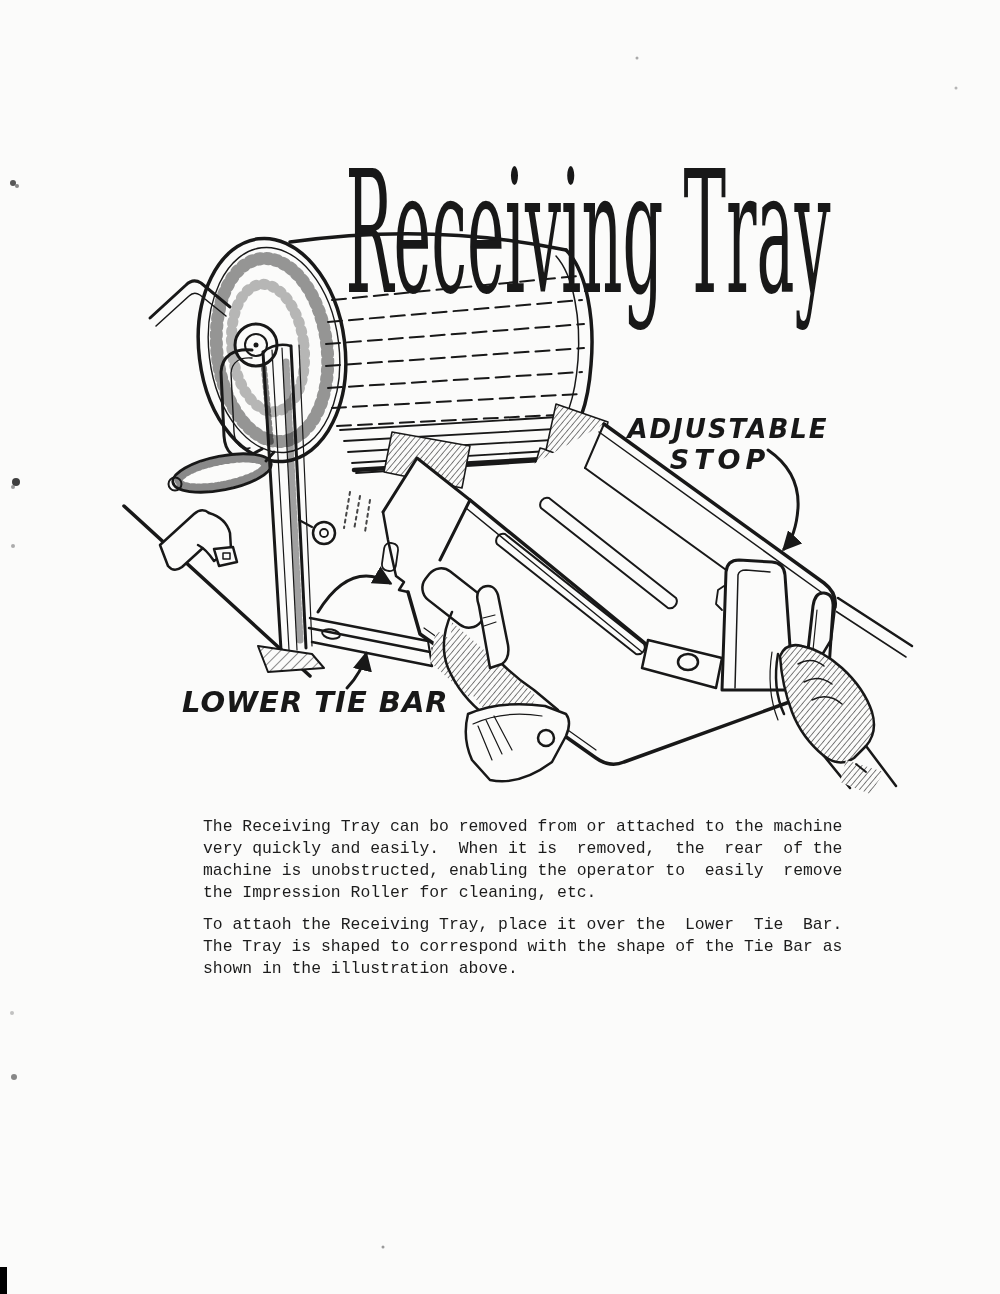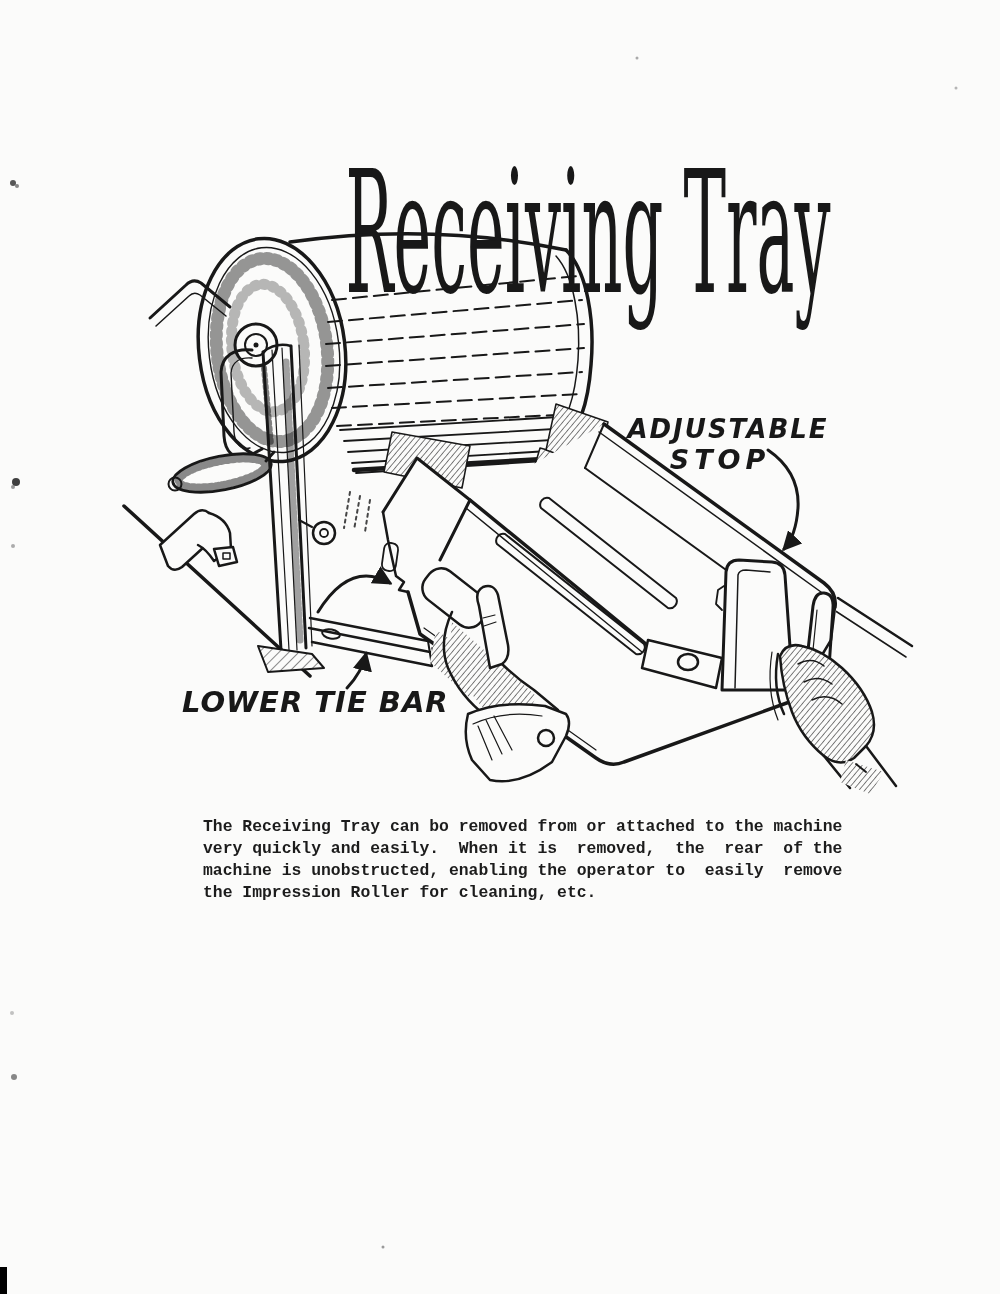--- a/index.html
+++ b/index.html
@@ -5,21 +5,21 @@
   html,body{margin:0;padding:0;background:#e8e8e6;}
   .page{
     position:relative;width:1000px;height:1294px;margin:0 auto;
     background:#fbfbfa;overflow:hidden;
     font-family:"Liberation Sans",sans-serif;
   }
   .figure-svg{position:absolute;left:0;top:0;width:1000px;height:1294px;}
   .para{
     position:absolute;left:203px;white-space:pre;
     font-family:"Liberation Mono","DejaVu Sans Mono",monospace;
-    font-weight:bold;font-size:16.4px;line-height:22px;color:#1c1c1c;
+    font-weight:normal;font-size:16.4px;line-height:22px;color:#1c1c1c;
   }
   .p1{top:816px}.p2{top:914px}.p3{top:994px}
   .title-text{
     font-family:"DejaVu Serif","Liberation Serif",serif;
     fill:#181818;stroke:none;
   }
   .lbl{
     font-family:"DejaVu Sans","Liberation Sans",sans-serif;
     font-weight:bold;font-style:italic;fill:#181818;stroke:none;
   }
@@ -243,14 +243,17 @@
       <circle cx="956" cy="88" r="1.5" fill="#b5b5b5"></circle>
       <circle cx="383" cy="1247" r="1.5" fill="#9a9a9a"></circle>
       <rect x="0" y="1267" width="7" height="27" fill="#000"></rect>
     </g>
   </svg>
 
   <div class="para p1">The Receiving Tray can bo removed from or attached to the machine
 very quickly and easily.  When it is  removed,  the  rear  of the
 machine is unobstructed, enabling the operator to  easily  remove
 the Impression Roller for cleaning, etc.</div>
+  <div class="para p2">To attaoh the Receiving Tray, place it over the  Lower  Tie  Bar.
+The Tray is shaped to correspond with the shape of the Tie Bar as
+shown in the illustration above.</div>
 
 </div>
 
 </body></html>

